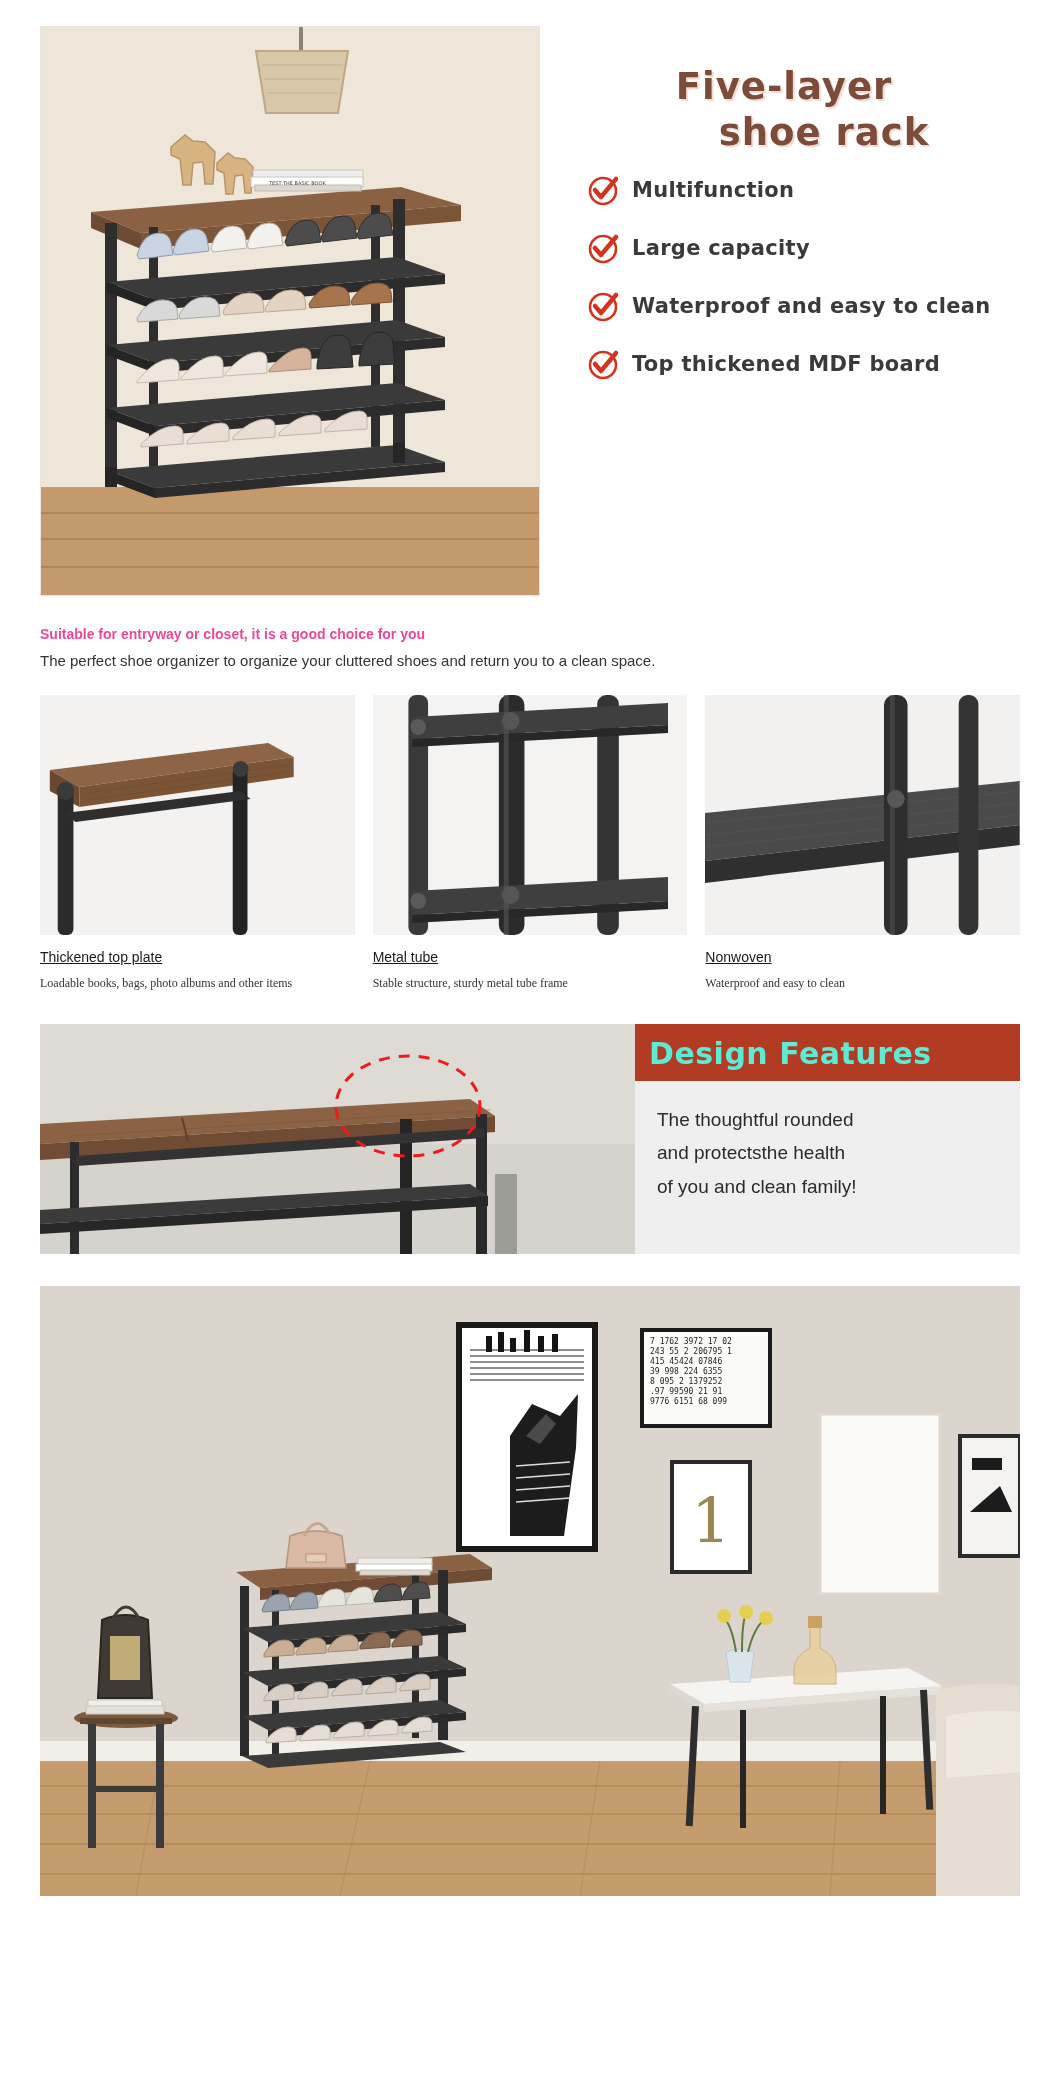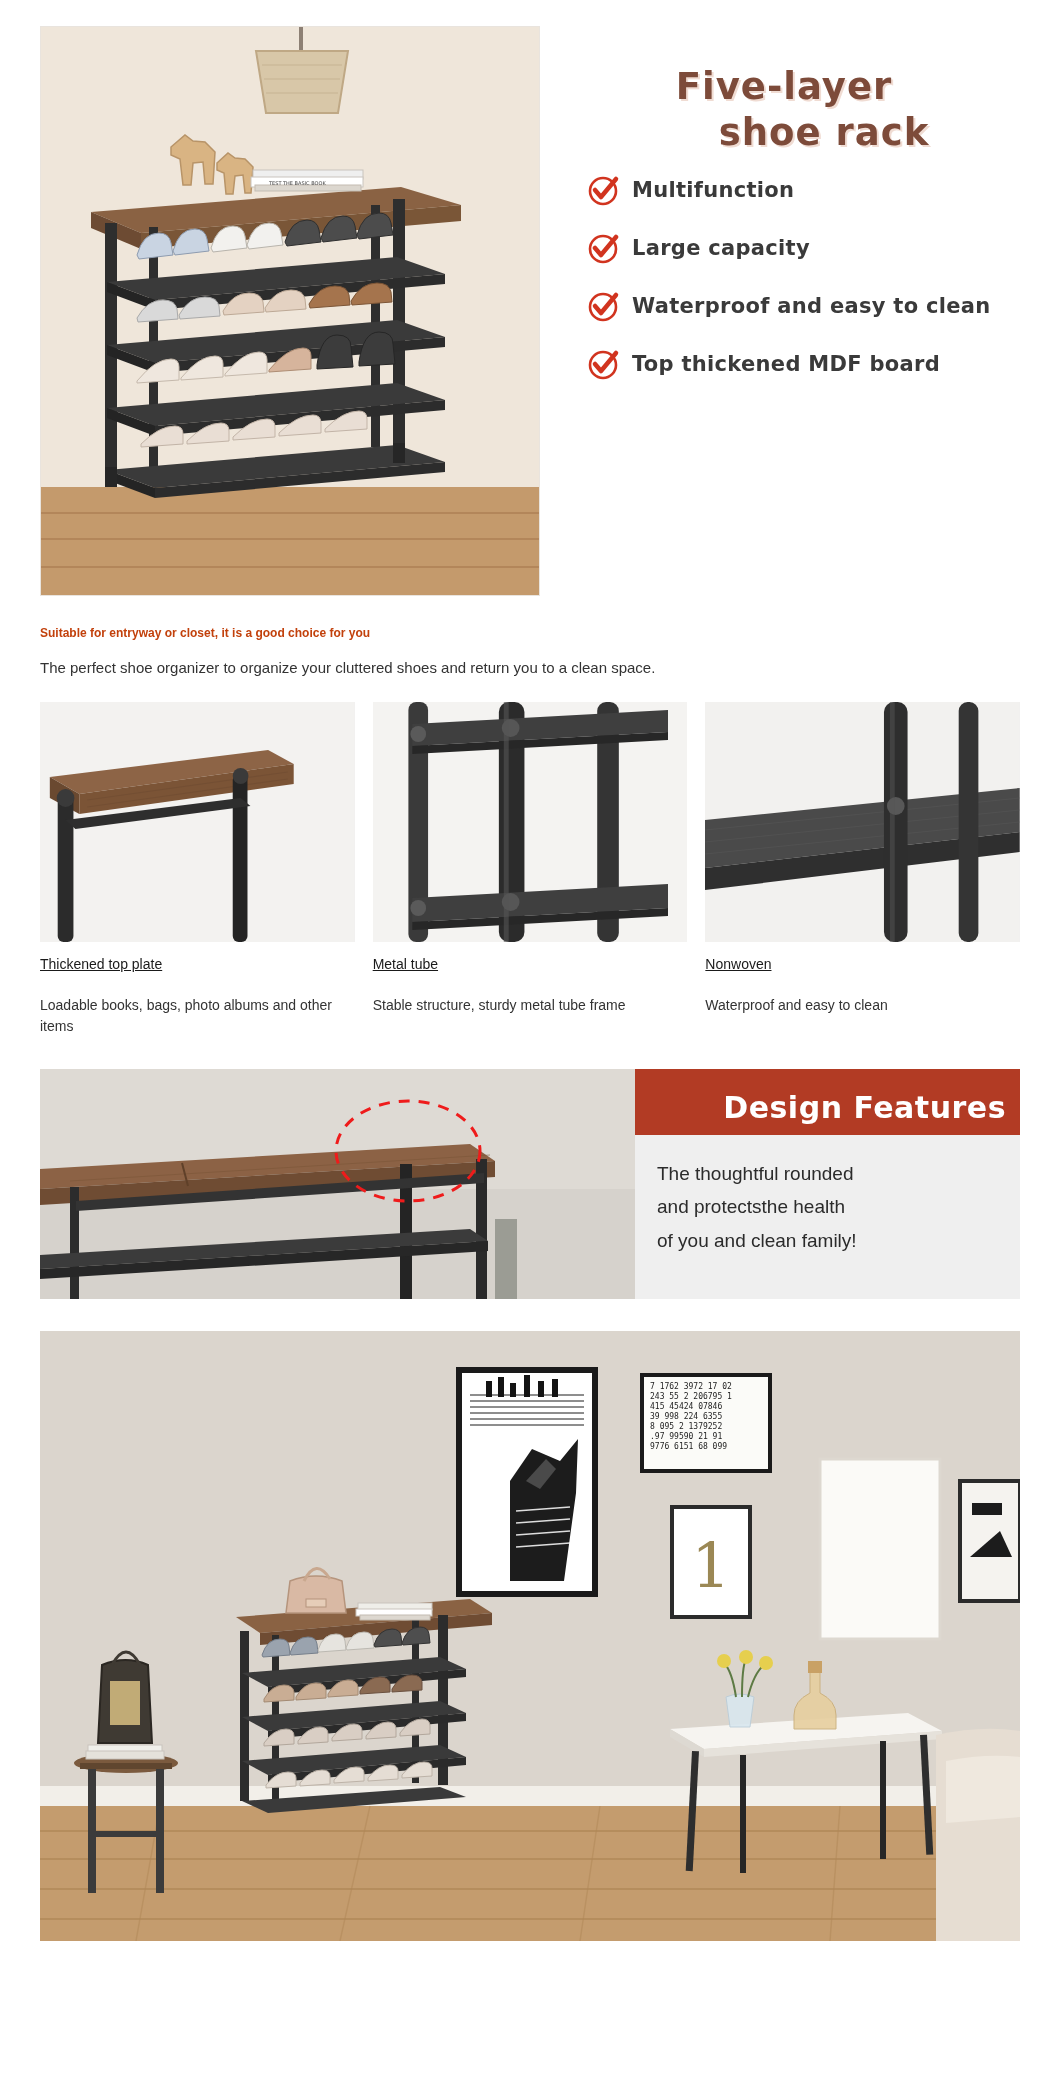--- a/index.html
+++ b/index.html
@@ -73,24 +73,24 @@
     font-weight: 600;
     color: #3a3a3a;
     letter-spacing: 0.3px;
   }
 
   
   .subtitle-block {
     padding: 30px 40px 0 40px;
   }
   .subtitle-main {
-    font-size: 12px;
+    font-size: 14px;
     font-weight: bold;
-    color: #c2410c;
-    margin-bottom: 19px;
+    color: #ec4899;
+    margin-bottom: 10px;
   }
   .subtitle-sub {
     font-size: 15px;
     color: #333;
   }
 
   
   .detail-row {
     display: flex;
     gap: 18px;
@@ -104,24 +104,25 @@
     overflow: hidden;
     background: #efefef;
   }
   .detail-title {
     font-size: 14px;
     color: #1a1a1a;
     margin-top: 14px;
     text-decoration: underline;
   }
   .detail-desc {
-    font-size: 14px;
+    font-size: 12px;
     color: #333;
-    margin-top: 23px;
+    margin-top: 9px;
     line-height: 1.5;
+    font-family: Liberation Serif, serif;
   }
 
   
   .design-section {
     display: flex;
     margin: 32px 40px 0 40px;
     height: 230px;
   }
   .design-img {
     flex: 0 0 595px;
@@ -129,26 +130,26 @@
     overflow: hidden;
     background: #d9d6d1;
   }
   .design-right {
     flex: 1;
     background: #efefef;
     position: relative;
   }
   .design-banner {
     background: #b23b24;
-    color: #ffffff;
+    color: #5eead4;
     font-family: "DejaVu Sans", sans-serif;
     font-weight: bold;
     font-size: 30px;
-    padding: 21px 14px 10px 14px;
-    text-align: right;
+    padding: 12px 14px 10px 14px;
+    text-align: left;
     letter-spacing: 0.5px;
   }
   .design-body {
     padding: 22px 20px 0 22px;
     font-size: 19px;
     line-height: 1.75;
     color: #2b2b2b;
   }
 
   

